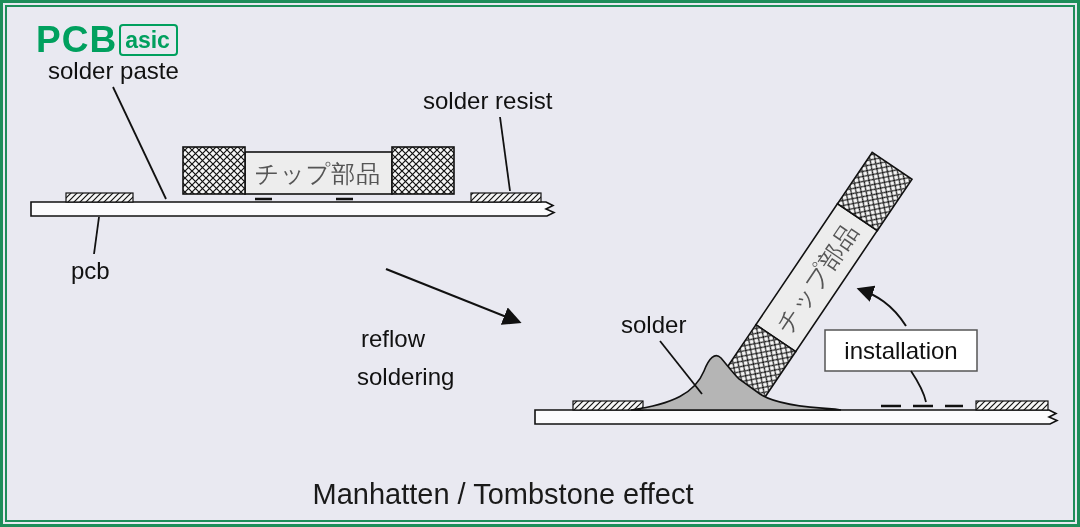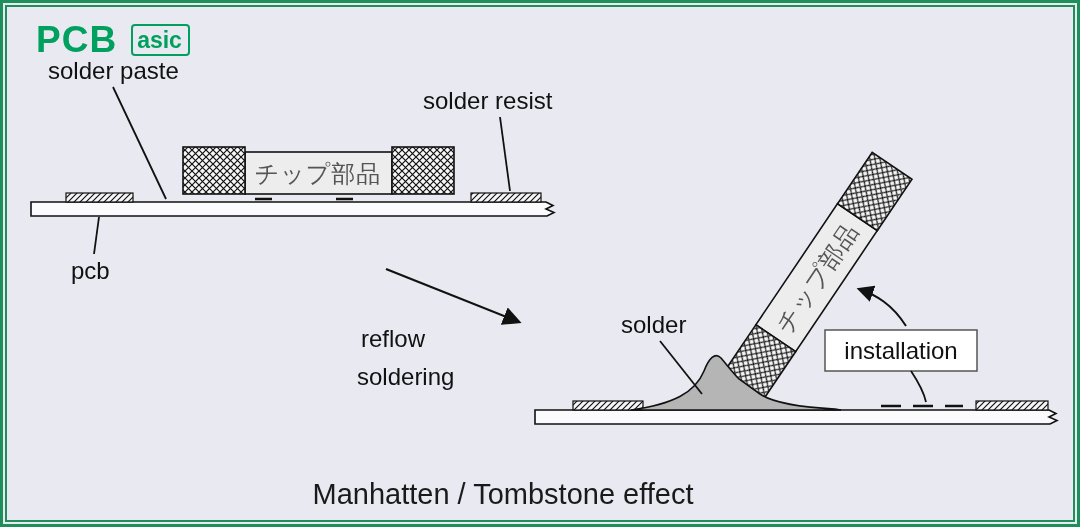--- a/index.html
+++ b/index.html
@@ -35,21 +35,21 @@
     line-height: 1;
   }
   .logo .asic {
     color: #00a05e;
     font-weight: bold;
     font-size: 23px;
     line-height: 1;
     border: 2px solid #00a05e;
     border-radius: 4px;
     padding: 3px 6px 2px 4px;
-    margin-left: 14px;
+    margin-left: 2px;
   }
   svg.diagram {
     position: absolute;
     left: 0; top: 0;
     width: 1080px;
     height: 527px;
   }
   svg text {
     font-family: "Liberation Sans", sans-serif;
     fill: #111;

